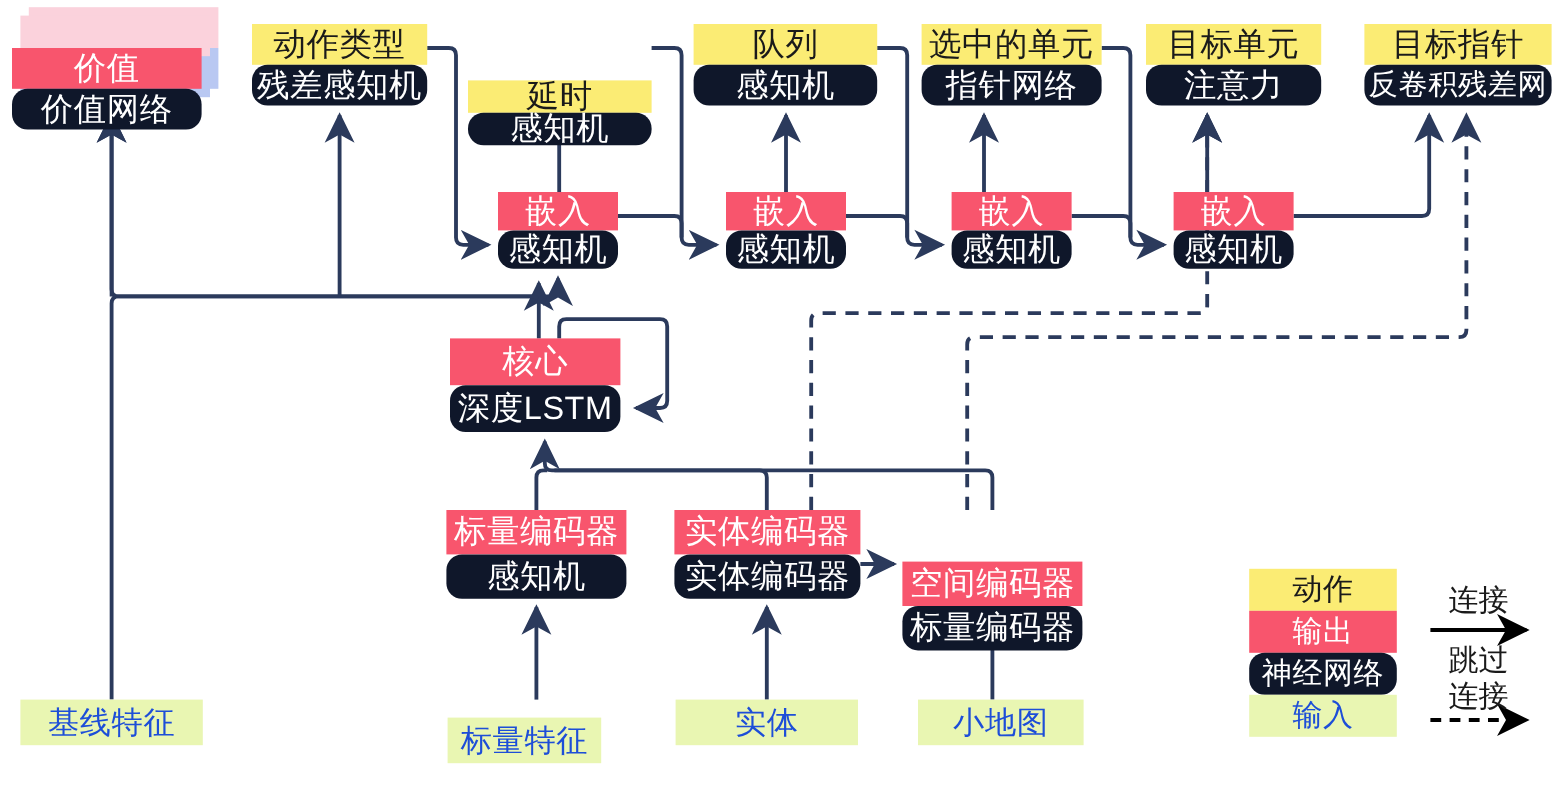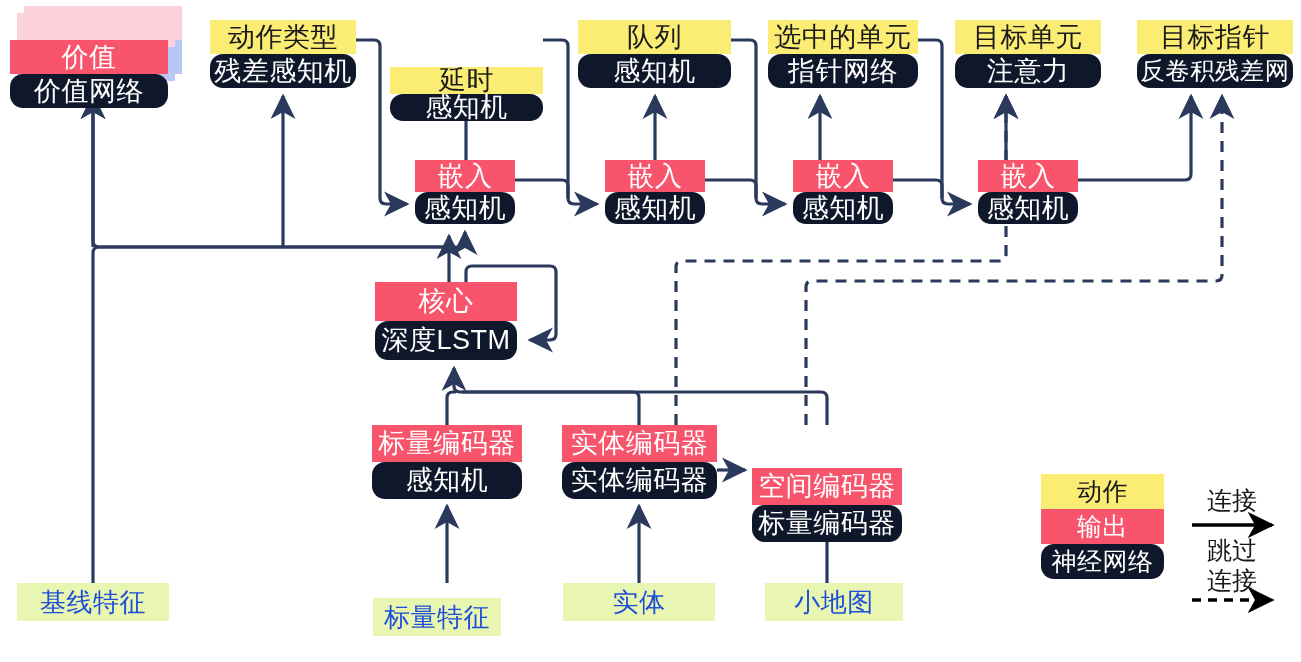--- a/index.html
+++ b/index.html
@@ -231,20 +231,21 @@
       </div>
       <div class="node" style="left: 753px; top: 583px; width: 150px; height: 38px;">
         <div class="row input" style="height: 38px; font-size: 26px; margin-left: 12px;">小地图</div>
       </div>
     </div>
 
   <div id="legend-swatches" style="left:1041px; top:474px; width:123px;">
   <div class="row action" style="height: 35px; font-size: 25px;">动作</div>
       <div class="row output" style="height: 35px; font-size: 25px;">输出</div>
       <div class="row net" style="height: 35px; font-size: 25px;">神经网络</div>
+      <div class="row input" style="height: 35px; font-size: 25px;">输入</div>
     </div>
 
   <div class="legend-label" style="left:1192px; top:488px; width:80px; font-size:25px;">连接</div>
 
   <div class="legend-label" style="left:1192px; top:538px; width:80px; font-size:25px;">跳过</div>
 
   <div class="legend-label" style="left:1192px; top:568px; width:80px; font-size:25px;">连接</div>
 
 </div>
 

